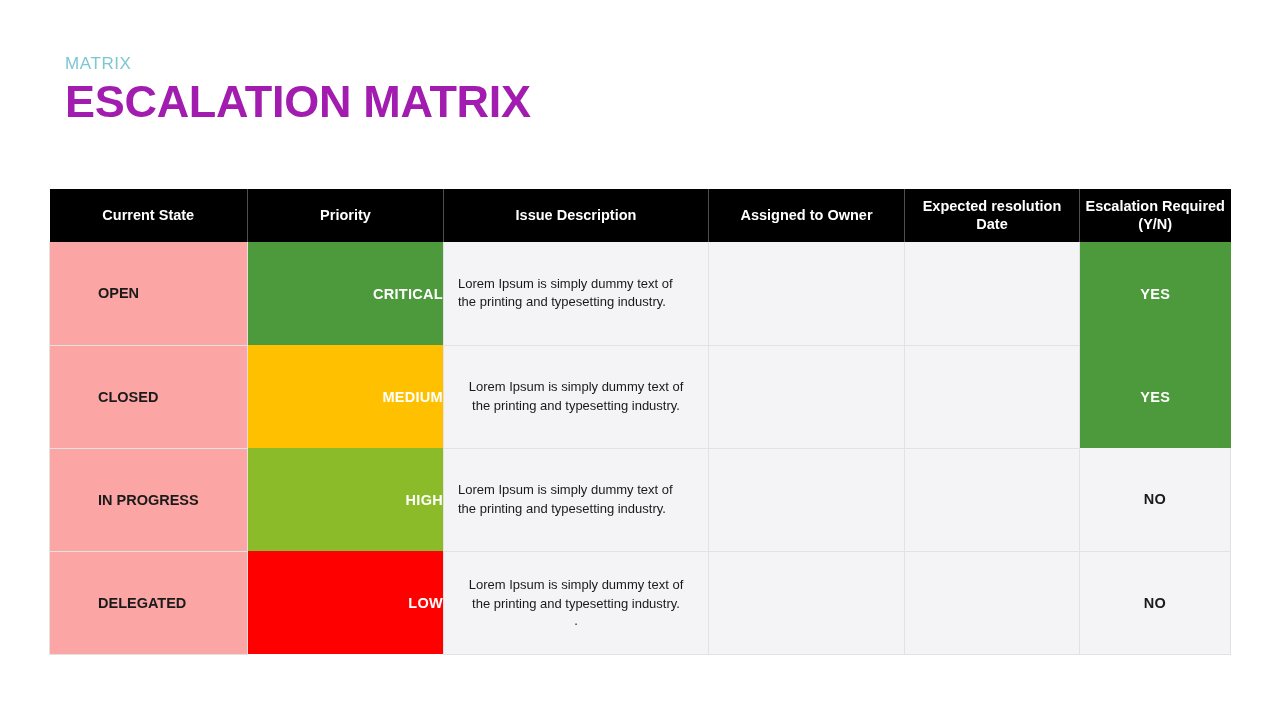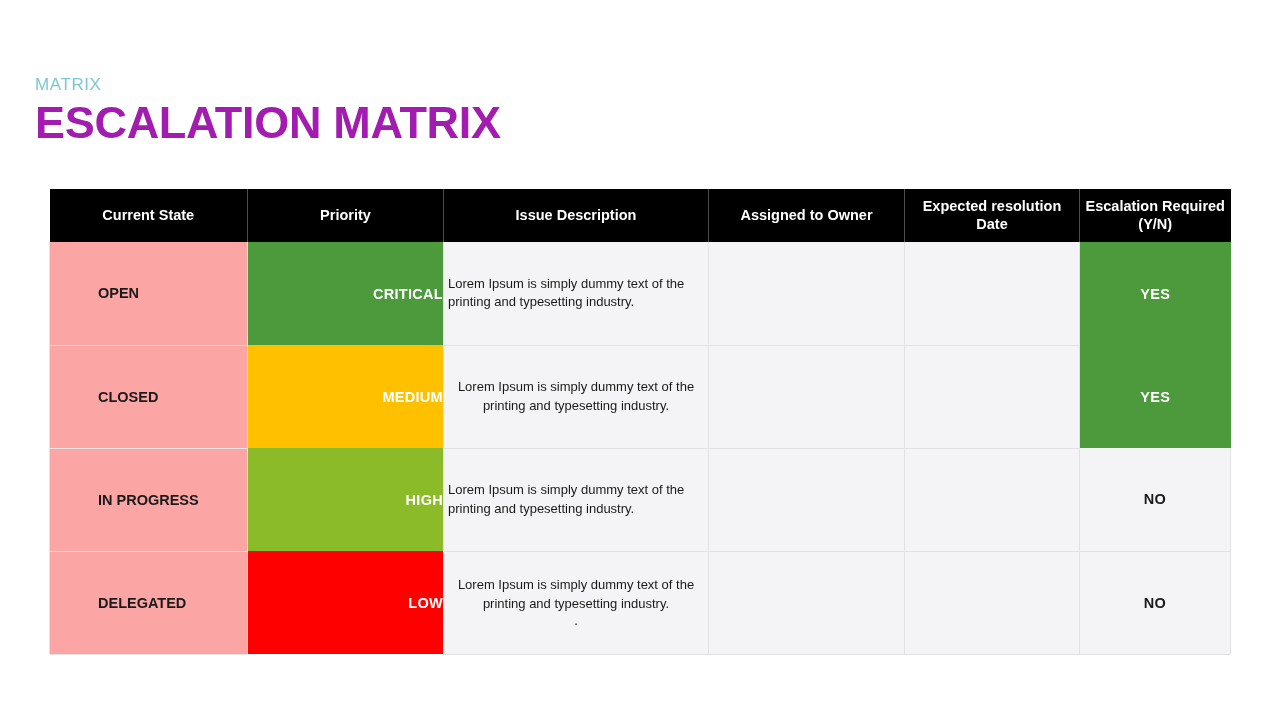--- a/index.html
+++ b/index.html
@@ -17,24 +17,23 @@
   .slide {
     position: relative;
     width: 1280px;
     height: 720px;
     background: #ffffff;
   }
 
   
   .header {
     position: absolute;
-    left: 35px;
+    left: 65px;
     top: 54px;
     width: 1000px;
-    margin-top: 21px;
   }
   .eyebrow {
     font-size: 17px;
     letter-spacing: 0.6px;
     color: #7CC7D3;
     font-weight: 400;
     line-height: 1.2;
     margin: 0 0 4px 0;
   }
   .title {
@@ -109,21 +108,21 @@
     font-size: 14.5px;
     font-weight: bold;
     text-align: right;
     letter-spacing: 0.3px;
   }
   td.cell-issue {
     background: #f4f4f6;
     color: #1a1a1a;
     font-size: 13px;
     line-height: 1.42;
-    padding: 0 4px;
+    padding: 0 14px;
     border: 1px solid #e2e2e2;
     border-top: none;
   }
   td.cell-issue.align-left   { text-align: left; }
   td.cell-issue.align-center { text-align: center; }
 
   td.cell-owner,
   td.cell-date {
     background: #f4f4f6;
     border: 1px solid #e2e2e2;

